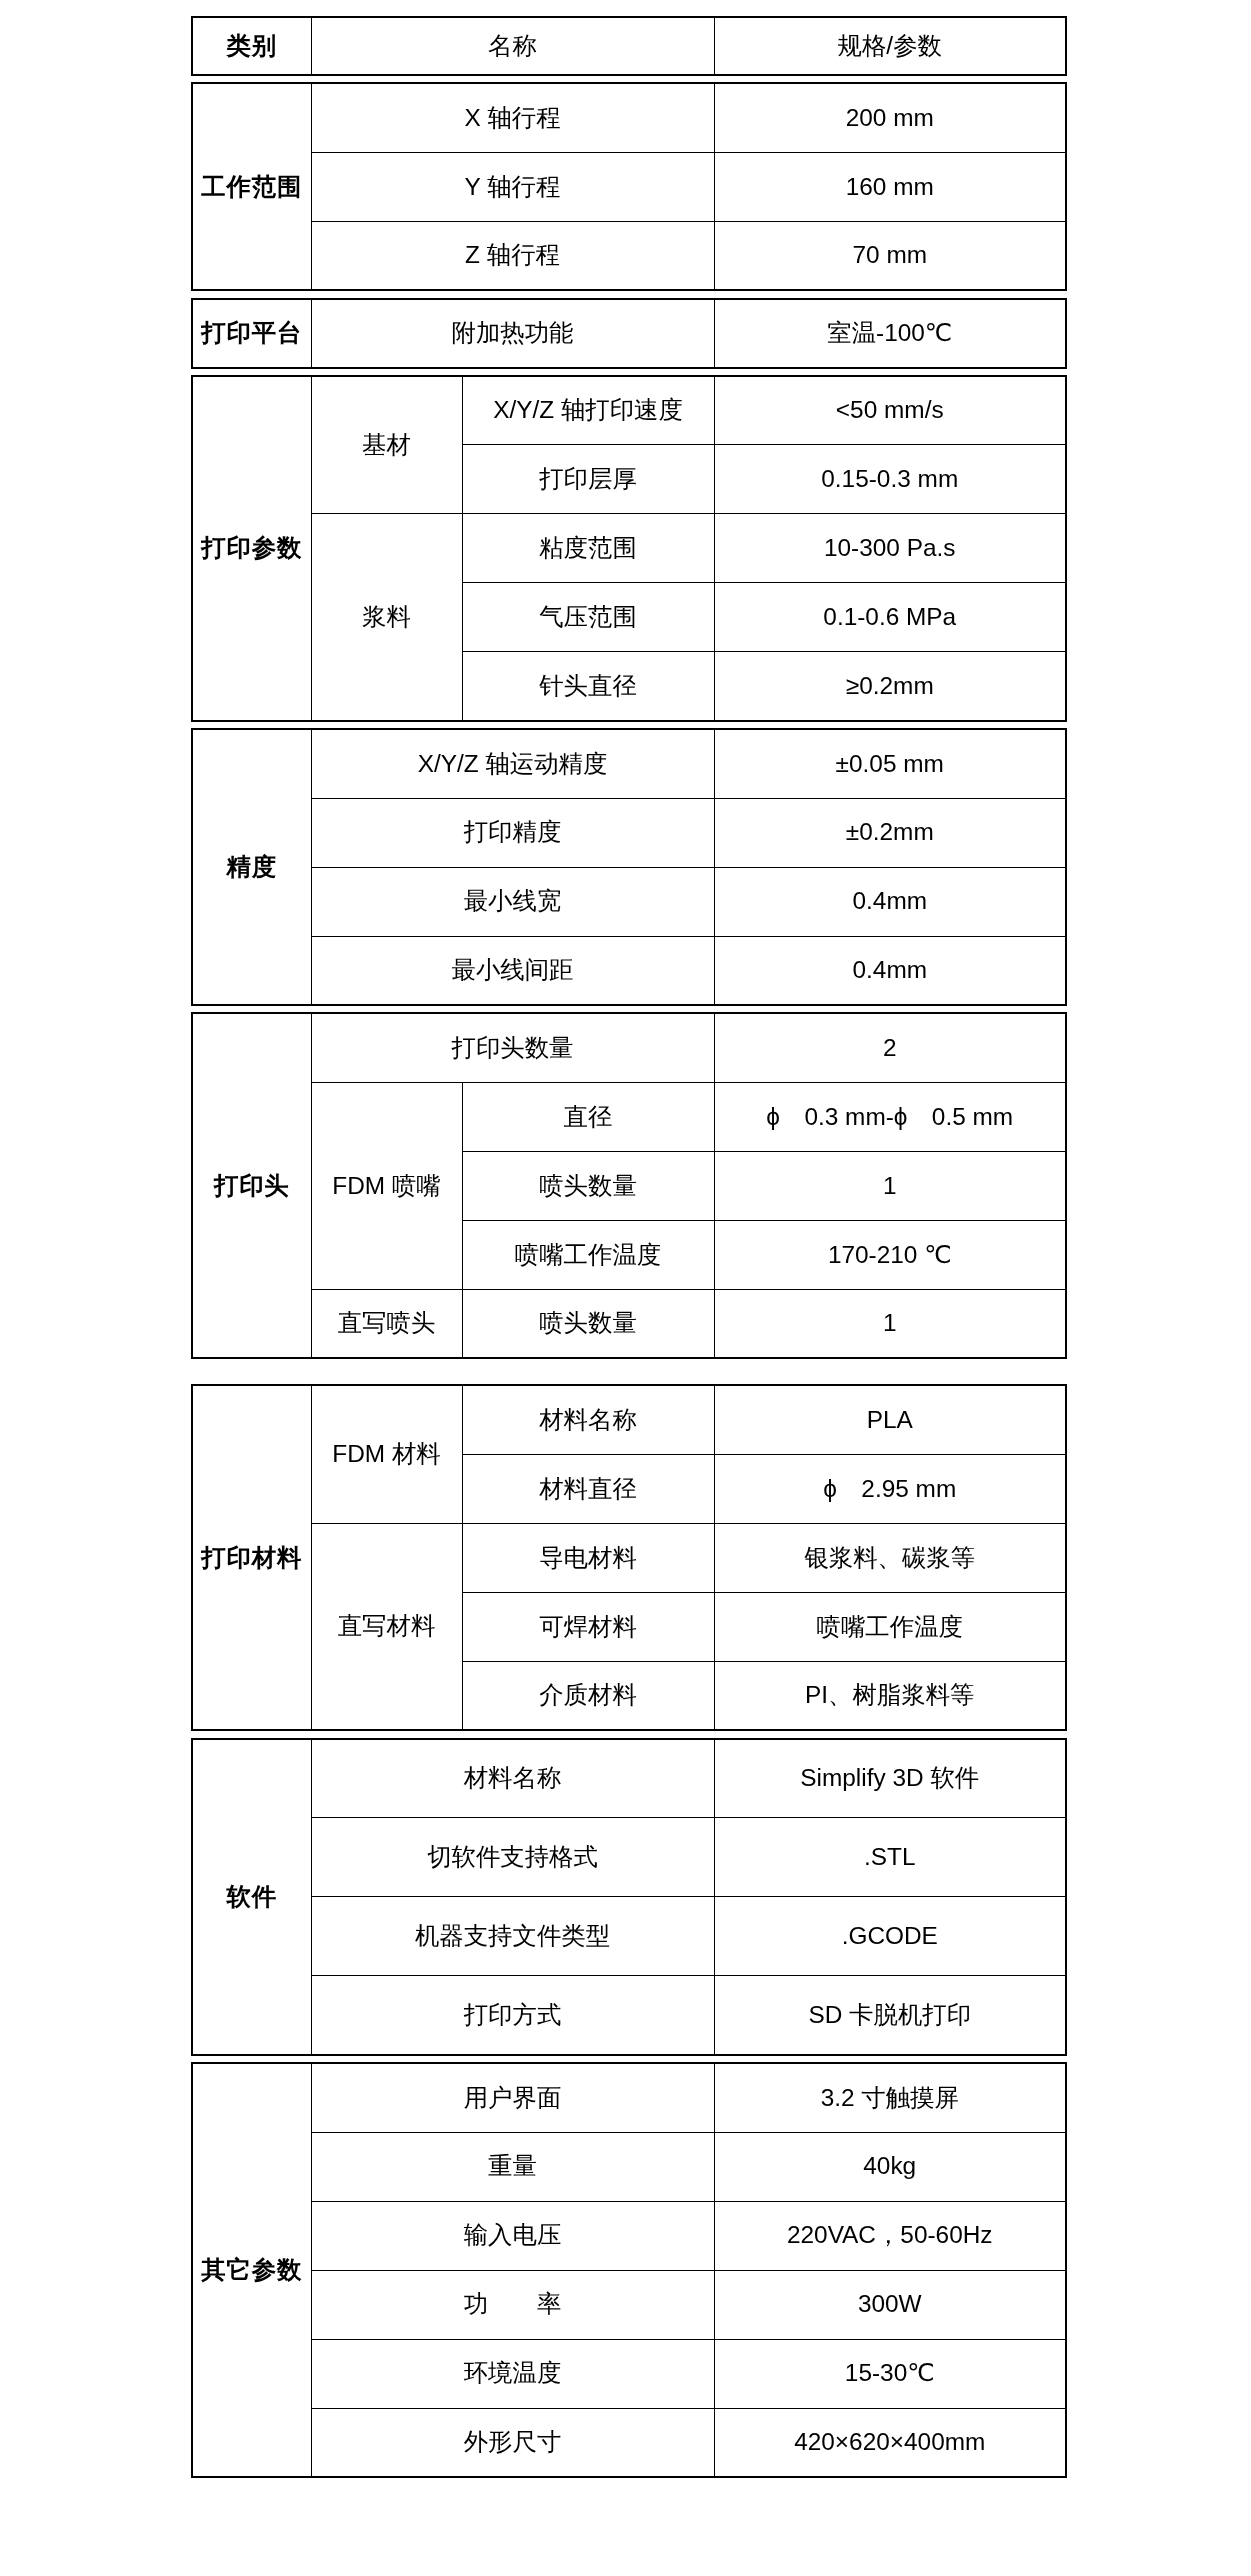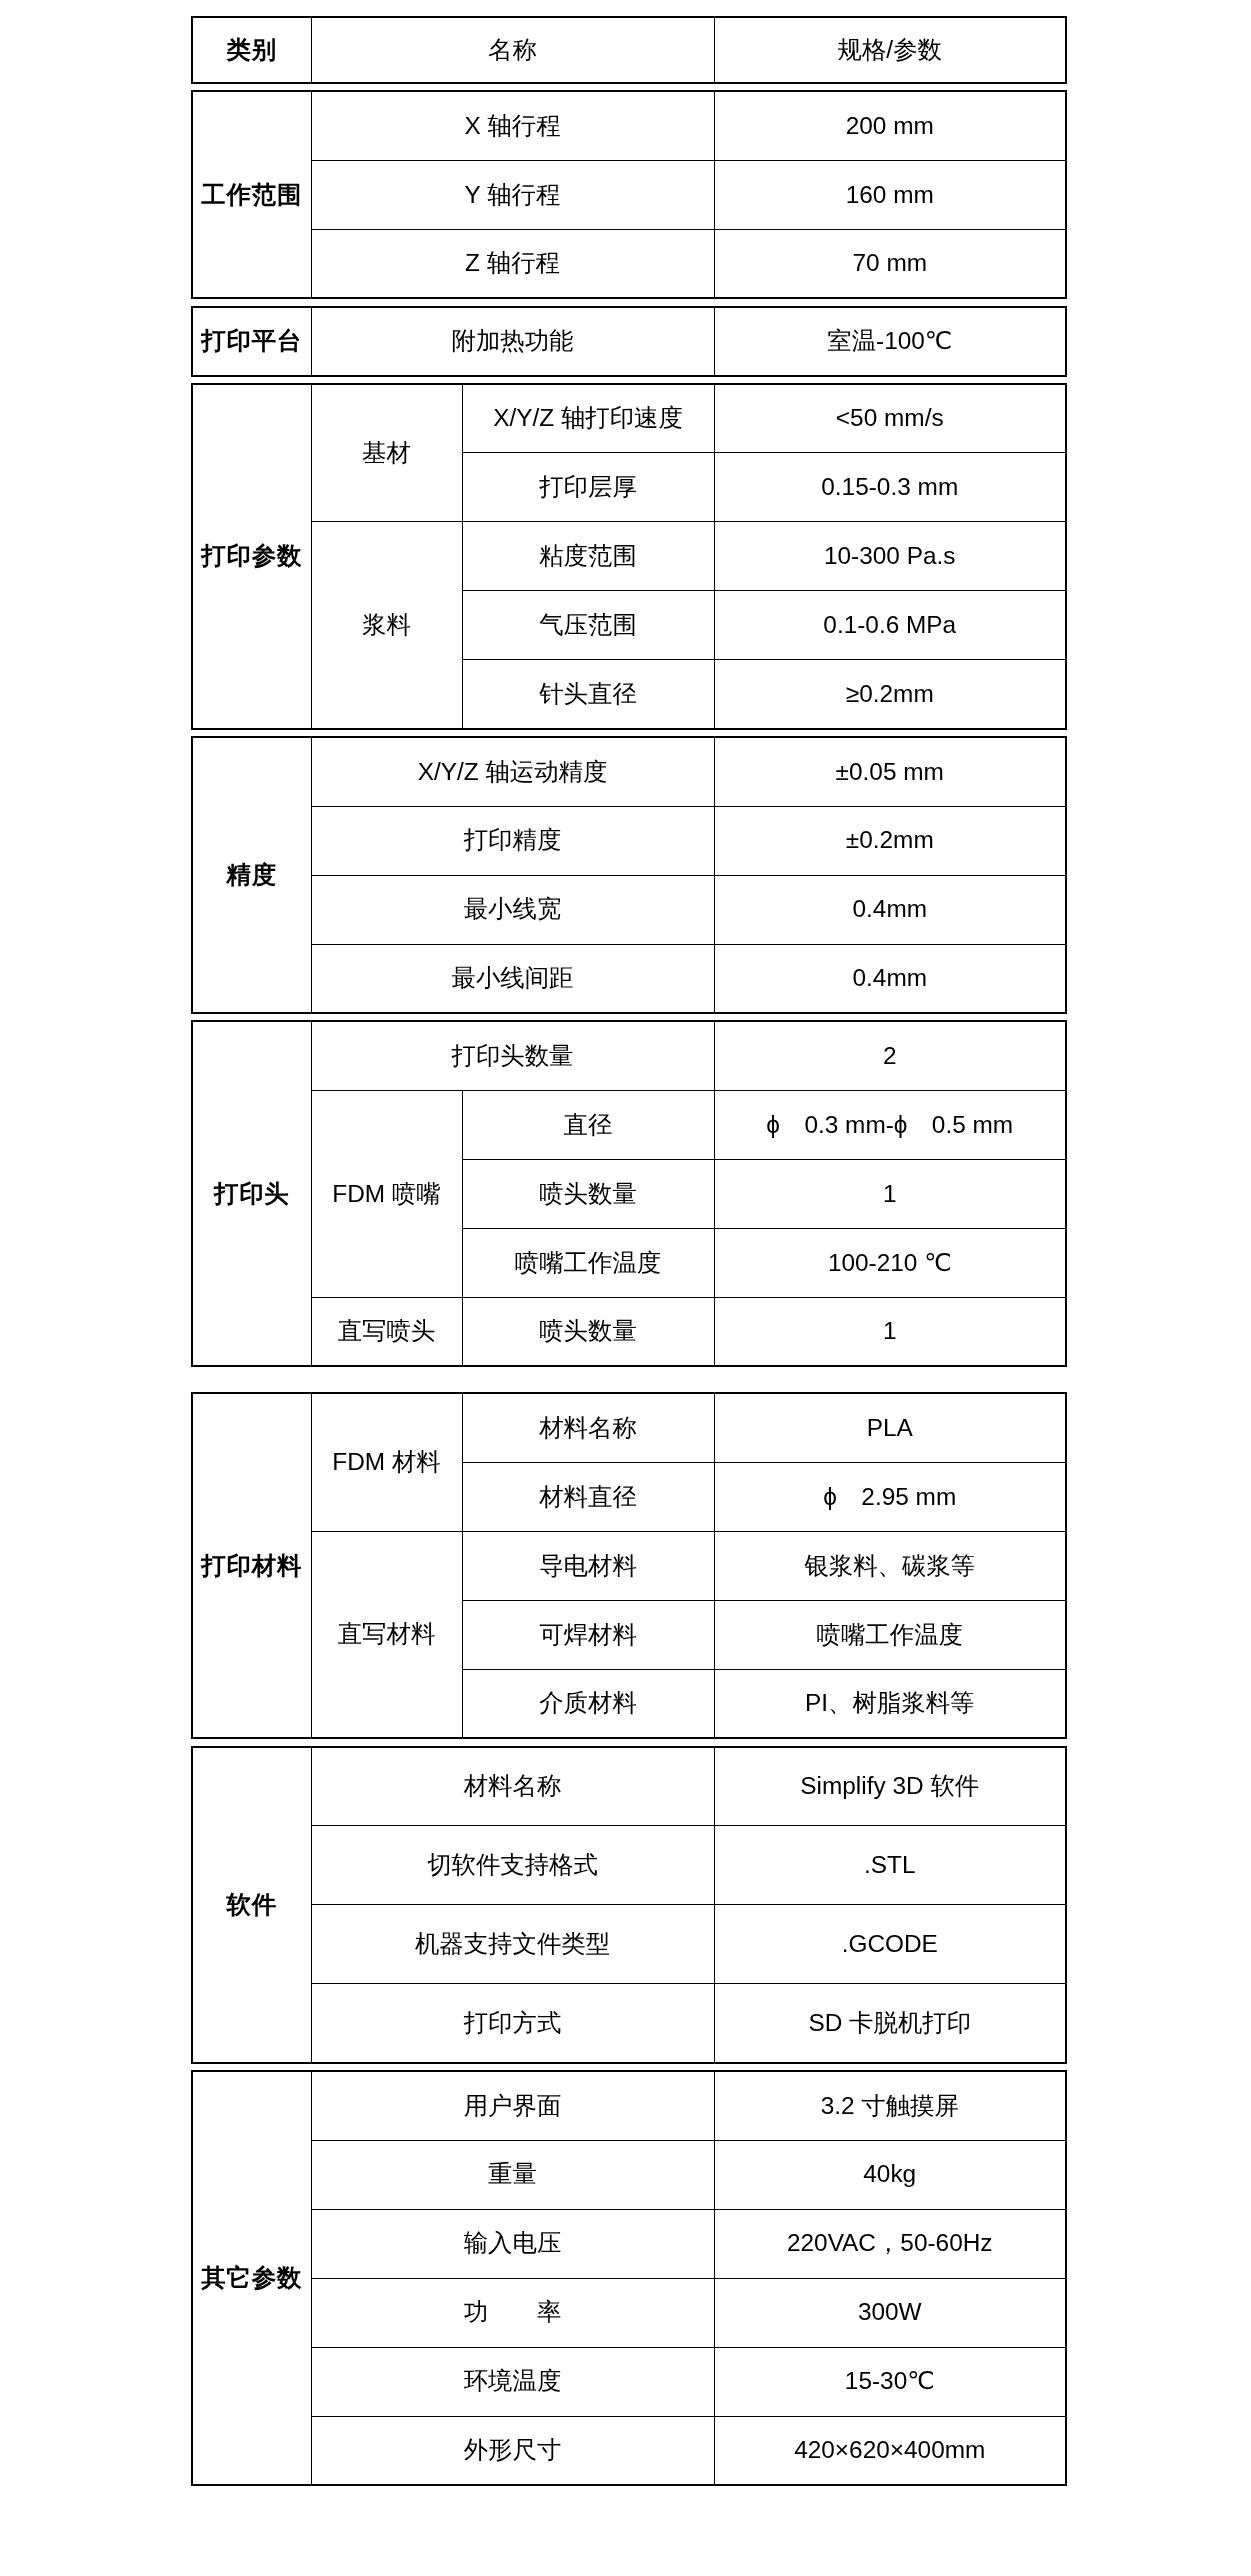--- a/index.html
+++ b/index.html
@@ -27,21 +27,21 @@
   table.spec td {
     border: 1.6px solid #000;
     text-align: center;
     vertical-align: middle;
     font-size: 24.4px;
     line-height: 1.25;
     padding: 0 3.2px;
     overflow: hidden;
   }
   td.cat { font-weight: 700; letter-spacing: 0.8px; }
-  tr.h78 { height: 66px; }
+  tr.h78 { height: 58px; }
   tr.h87 { height: 69px; }
   tr.h100 { height: 79px; }
   col.c-cat   { width: 119px; }
   col.c-group { width: 151px; }
   col.c-name  { width: 252px; }
   col.c-value { width: 352px; }
 </style>
 </head>
 <body>
 
@@ -183,21 +183,21 @@
       <td rowspan="3">FDM 喷嘴</td>
       <td>直径</td>
       <td>ϕ　0.3 mm-ϕ　0.5 mm</td>
     </tr>
     <tr class="h87">
       <td>喷头数量</td>
       <td>1</td>
     </tr>
     <tr class="h87">
       <td>喷嘴工作温度</td>
-      <td>100-210 ℃</td>
+      <td>170-210 ℃</td>
     </tr>
     <tr class="h87">
       <td>直写喷头</td>
       <td>喷头数量</td>
       <td>1</td>
     </tr>
   </tbody>
     </table>
 
   <table class="spec">

